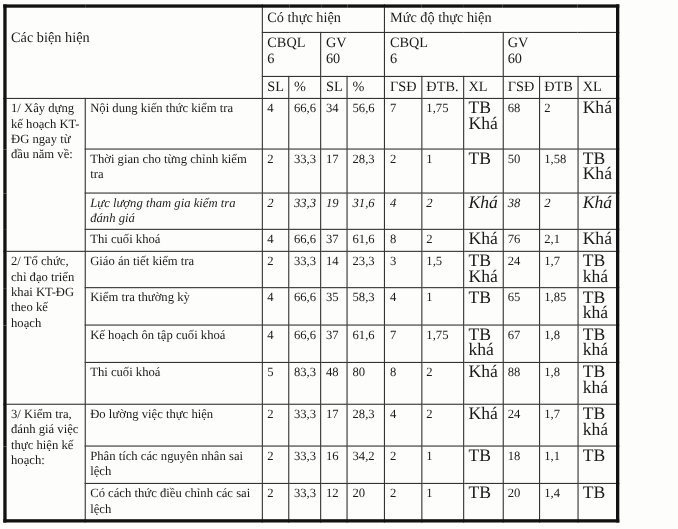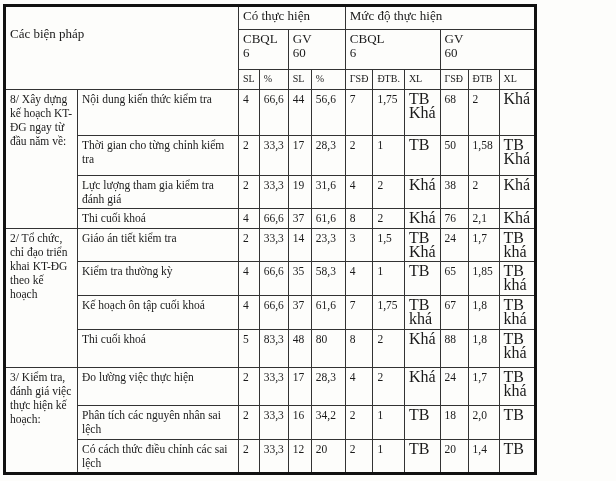--- a/index.html
+++ b/index.html
@@ -14,21 +14,21 @@
   }
   table.t td, table.t th {
     border:1px solid #333;
     padding:2px 4px;
     vertical-align:top;
     text-align:left;
     font-weight:normal;
     line-height:14px;
   }
   th.hb { font-weight:bold; text-align:center; font-size:13px; }
-  th.sub { text-align:left; font-size:10px; }
+  th.sub { text-align:left; font-size:13px; }
   td.num { text-align:right; vertical-align:middle; }
   td.grp { border-bottom:1px solid #333; }
   .c0{width:73px}.c1{width:161px}.c2{width:19px}.c3{width:29px}.c4{width:23px}.c5{width:34px}
   .c6{width:26px}.c7{width:30px}.c8{width:29px}.c9{width:28px}.c10{width:31px}.c11{width:29px}
   td.xl { font-size:16px; line-height:12px; }
 </style>
 </head>
 <body>
 
 <table class="t">
@@ -41,21 +41,21 @@
       <col class="c5">
     <col class="c6">
       <col class="c7">
       <col class="c8">
       <col class="c9">
       <col class="c10">
       <col class="c11">
   </colgroup>
   <thead>
     <tr style="height:24px">
-      <th class="hb" colspan="2" rowspan="3" style="vertical-align:top;padding-top:20px">Các biện pháp</th>
+      <th class="hb" colspan="2" rowspan="3" style="vertical-align:top;padding-top:20px">Các biện hiện</th>
       <th class="hb" colspan="4">Có thực hiện</th>
       <th class="hb" colspan="6">Mức độ thực hiện</th>
     </tr>
     <tr style="height:40px">
       <th class="hb" colspan="2"><span>CBQL</span><br><span>6</span></th>
       <th class="hb" colspan="2"><span>GV</span><br><span>60</span></th>
       <th class="hb" colspan="3"><span>CBQL</span><br><span>6</span></th>
       <th class="hb" colspan="3"><span>GV</span><br><span>60</span></th>
     </tr>
     <tr style="height:20px">
@@ -66,25 +66,25 @@
       <th class="sub">ΓSĐ</th>
       <th class="sub">ĐTB.</th>
       <th class="sub">XL</th>
       <th class="sub">ΓSĐ</th>
       <th class="sub">ĐTB</th>
       <th class="sub">XL</th>
     </tr>
   </thead>
   <tbody id="tbody">
       <tr style="height: 46px;">
-        <td rowspan="4" class="grp">8/ Xây dựng kế hoạch KT-ĐG ngay từ đầu năm về:</td>
+        <td rowspan="4" class="grp">1/ Xây dựng kế hoạch KT-ĐG ngay từ đầu năm về:</td>
         <td>Nội dung kiến thức kiểm tra</td>
         <td class="num">4</td>
         <td class="">66,6</td>
-        <td>44</td>
+        <td>34</td>
         <td>56,6</td>
         <td>7</td>
         <td>1,75</td>
         <td class="xl">TB Khá</td>
         <td>68</td>
         <td>2</td>
         <td class="xl">Khá</td>
       </tr>
       <tr style="height: 40px;">
         <td>Thời gian cho từng chỉnh kiểm tra</td>
@@ -92,21 +92,21 @@
         <td class="">33,3</td>
         <td>17</td>
         <td>28,3</td>
         <td>2</td>
         <td>1</td>
         <td class="xl">TB</td>
         <td>50</td>
         <td>1,58</td>
         <td class="xl">TB Khá</td>
       </tr>
-      <tr style="height: 32px;">
+      <tr style="height: 32px; font-style: italic;">
         <td>Lực lượng tham gia kiểm tra đánh giá</td>
         <td class="num">2</td>
         <td class="">33,3</td>
         <td>19</td>
         <td>31,6</td>
         <td>4</td>
         <td>2</td>
         <td class="xl">Khá</td>
         <td>38</td>
         <td>2</td>
@@ -195,21 +195,21 @@
       <tr style="height: 34px;">
         <td>Phân tích các nguyên nhân sai lệch</td>
         <td class="num">2</td>
         <td class="">33,3</td>
         <td>16</td>
         <td>34,2</td>
         <td>2</td>
         <td>1</td>
         <td class="xl">TB</td>
         <td>18</td>
-        <td>2,0</td>
+        <td>1,1</td>
         <td class="xl">TB</td>
       </tr>
       <tr style="height: 34px; margin-top: 38px;">
         <td>Có cách thức điều chỉnh các sai lệch</td>
         <td class="num">2</td>
         <td class="">33,3</td>
         <td>12</td>
         <td>20</td>
         <td>2</td>
         <td>1</td>

